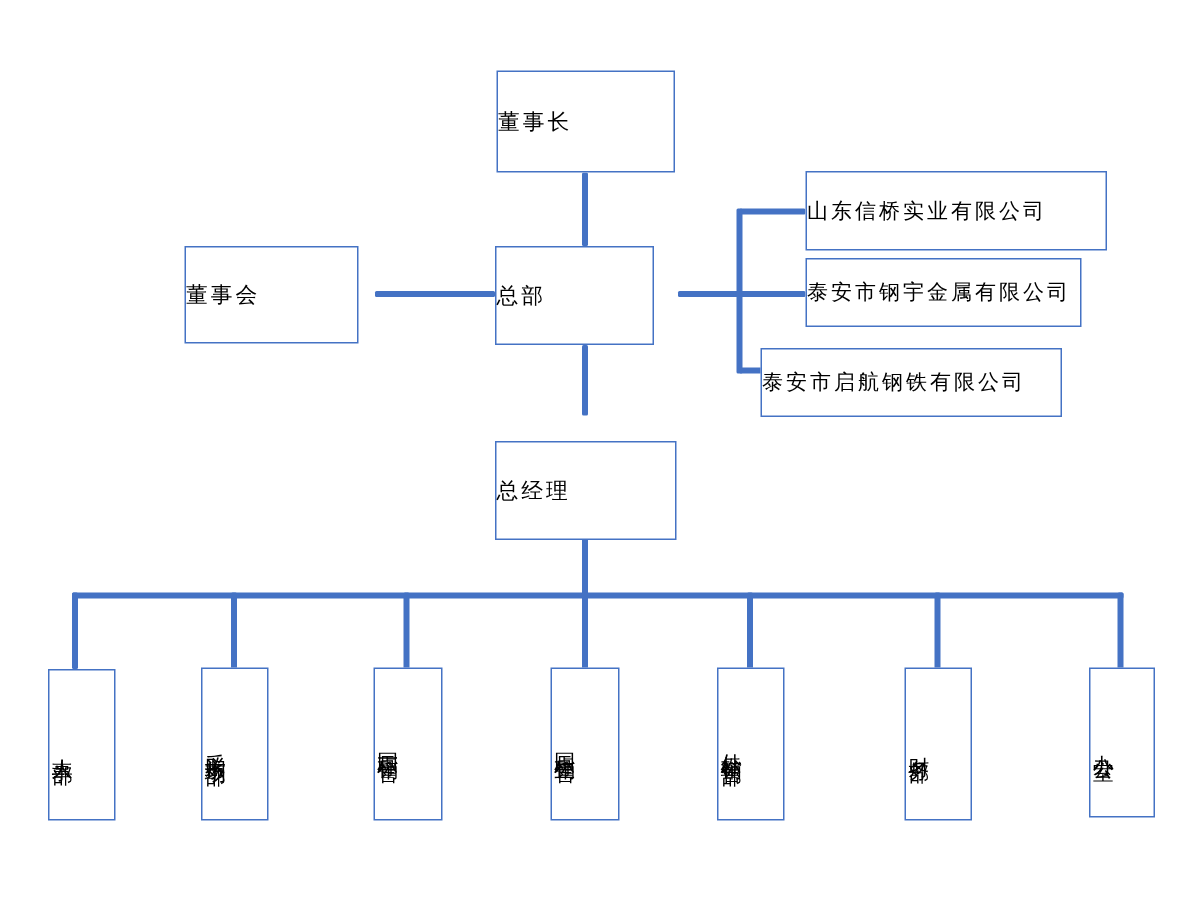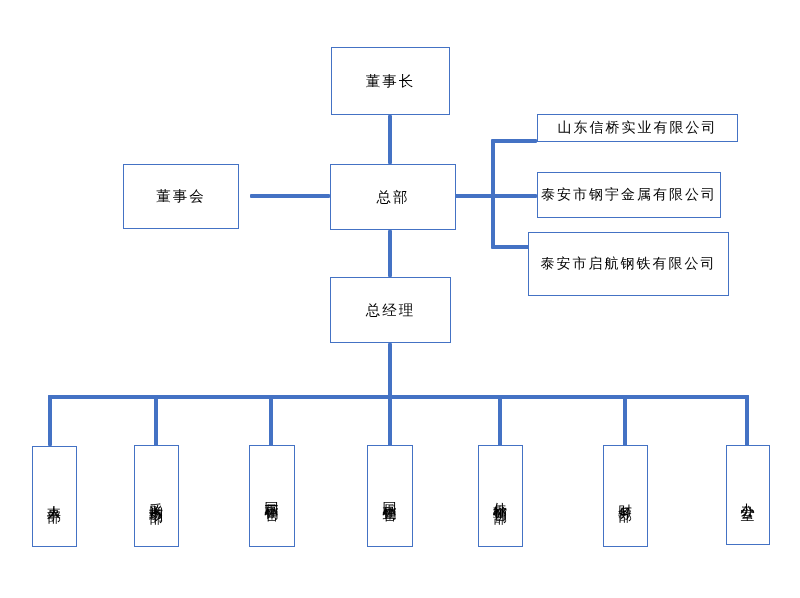--- a/index.html
+++ b/index.html
@@ -16,21 +16,20 @@
     font-family:"Liberation Sans", sans-serif;
     color:var(--text);
     overflow:hidden;
   }
   .node{
     position:absolute;
     border:1.5px solid var(--border);
     background:var(--bg);
     display:flex;
     align-items:center;
-    justify-content:center;
     box-sizing:border-box;
     font-size:14px;
     letter-spacing:2px;
     text-align:center;
     z-index:2;
   }
   .node.main{font-size:14.5px;letter-spacing:2px;}
   .node.company{font-size:14px;letter-spacing:2px;}
   .node.dept span{
     writing-mode:vertical-rl;
@@ -68,34 +67,34 @@
   <div class="conn v" style="left:498px;top:395px;height:51px"></div>
   <div class="conn v" style="left:623px;top:395px;height:51px"></div>
   <div class="conn v" style="left:745px;top:395px;height:51px"></div>
 
   <div class="node main" style="left:331px;top:47px;width:119px;height:68px">
     <span>董事长</span>
   </div>
   <div class="node main" style="left:123px;top:164px;width:116px;height:65px">
     <span>董事会</span>
   </div>
-  <div class="node main" style="left:330px;top:164px;width:126px;height:66px">
+  <div class="node main" style="left:330px;top:164px;width:106px;height:66px">
     <span>总部</span>
   </div>
-  <div class="node main" style="left:330px;top:277px;width:121px;height:66px">
+  <div class="node main" style="left:330px;top:294px;width:121px;height:66px">
     <span>总经理</span>
   </div>
 
-  <div class="node company" style="left:537px;top:114px;width:201px;height:28px">
+  <div class="node company" style="left:537px;top:114px;width:201px;height:53px">
     <span>山东信桥实业有限公司</span>
   </div>
   <div class="node company" style="left:537px;top:172px;width:184px;height:46px">
     <span>泰安市钢宇金属有限公司</span>
   </div>
-  <div class="node company" style="left:528px;top:232px;width:201px;height:64px">
+  <div class="node company" style="left:507px;top:232px;width:201px;height:46px">
     <span>泰安市启航钢铁有限公司</span>
   </div>
 
   <div class="node dept" style="left:32px;top:446px;width:45px;height:101px">
     <span>人事部</span>
   </div>
   <div class="node dept" style="left:134px;top:445px;width:45px;height:102px">
     <span>采购市场部</span>
   </div>
   <div class="node dept" style="left:249px;top:445px;width:46px;height:102px">

